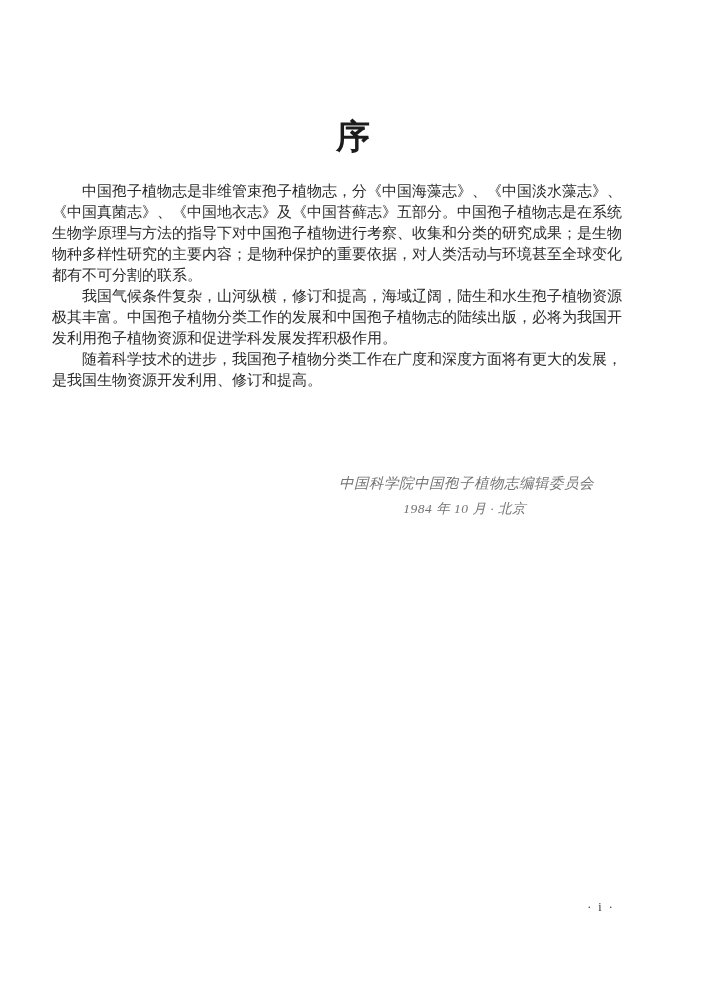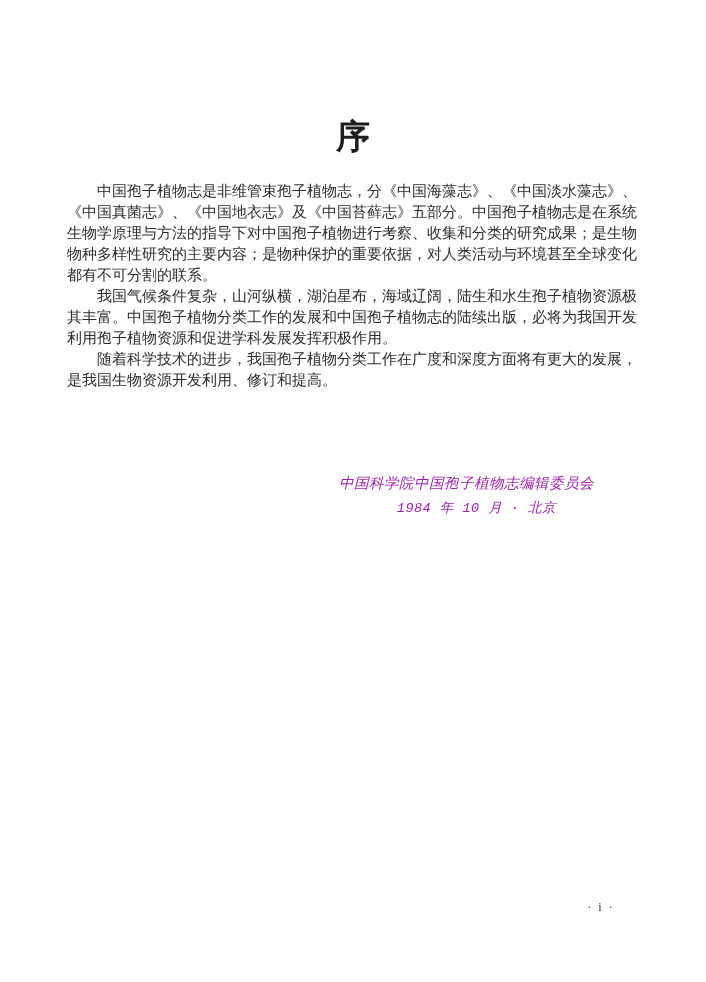--- a/index.html
+++ b/index.html
@@ -22,54 +22,53 @@
     left: 0;
     width: 100%;
     margin: 0;
     text-align: center;
     font-size: 34px;
     font-weight: 700;
     color: #1c1c1c;
   }
   .body {
     position: absolute;
-    left: 67px;
+    left: 52px;
     top: 181px;
     width: 570px;
     font-size: 15px;
     line-height: 21px;
     text-align: justify;
     text-justify: inter-character;
     color: #2b2b2b;
   }
   .body p {
     margin: 0;
     text-indent: 2em;
   }
   .signature {
     position: absolute;
     top: 470px;
     right: 112px;
     display: flex;
     flex-direction: column;
     align-items: flex-end;
     font-style: italic;
-    color: #a21caf;
+    color: #737373;
   }
   .sig-committee {
     font-size: 14.5px;
     line-height: 26px;
     letter-spacing: 0.5px;
   }
   .sig-date {
     font-size: 13.5px;
     line-height: 26px;
-    margin-right: 38px;
+    margin-right: 68px;
     letter-spacing: 0.5px;
-    font-family: Liberation Mono, monospace;
   }
   .page-number {
     position: absolute;
     top: 900px;
     left: 601px;
     transform: translateX(-50%);
     font-size: 12px;
     letter-spacing: 2px;
     color: #333333;
     white-space: nowrap;
@@ -77,21 +76,21 @@
 </style>
 </head>
 <body>
 
 <div class="page">
 
   <h1 class="title">序</h1>
 
   <div class="body">
     <p>中国孢子植物志是非维管束孢子植物志，分《中国海藻志》、《中国淡水藻志》、《中国真菌志》、《中国地衣志》及《中国苔藓志》五部分。中国孢子植物志是在系统生物学原理与方法的指导下对中国孢子植物进行考察、收集和分类的研究成果；是生物物种多样性研究的主要内容；是物种保护的重要依据，对人类活动与环境甚至全球变化都有不可分割的联系。</p>
-    <p>我国气候条件复杂，山河纵横，湖泊星布，海域辽阔，陆生和水生孢子植物资源极其丰富。中国孢子植物分类工作的发展和中国孢子植物志的陆续出版，必将为我国开发利用孢子植物资源和促进学科发展发挥积极作用。</p>
+    <p>我国气候条件复杂，山河纵横，修订和提高，海域辽阔，陆生和水生孢子植物资源极其丰富。中国孢子植物分类工作的发展和中国孢子植物志的陆续出版，必将为我国开发利用孢子植物资源和促进学科发展发挥积极作用。</p>
     <p>随着科学技术的进步，我国孢子植物分类工作在广度和深度方面将有更大的发展，是我国生物资源开发利用、修订和提高。</p>
   </div>
 
   <div class="signature">
     <div class="sig-committee">中国科学院中国孢子植物志编辑委员会</div>
     <div class="sig-date">1984 年 10 月 · 北京</div>
   </div>
 
   <div class="page-number">· i ·</div>
 

